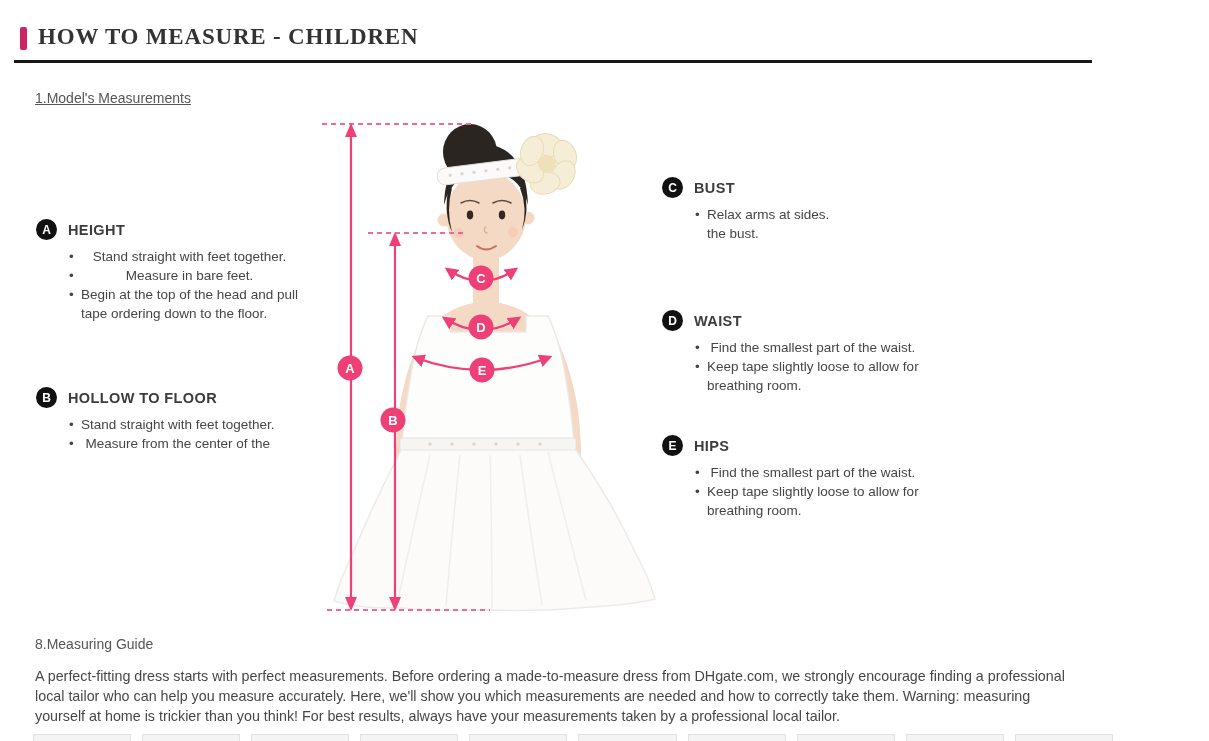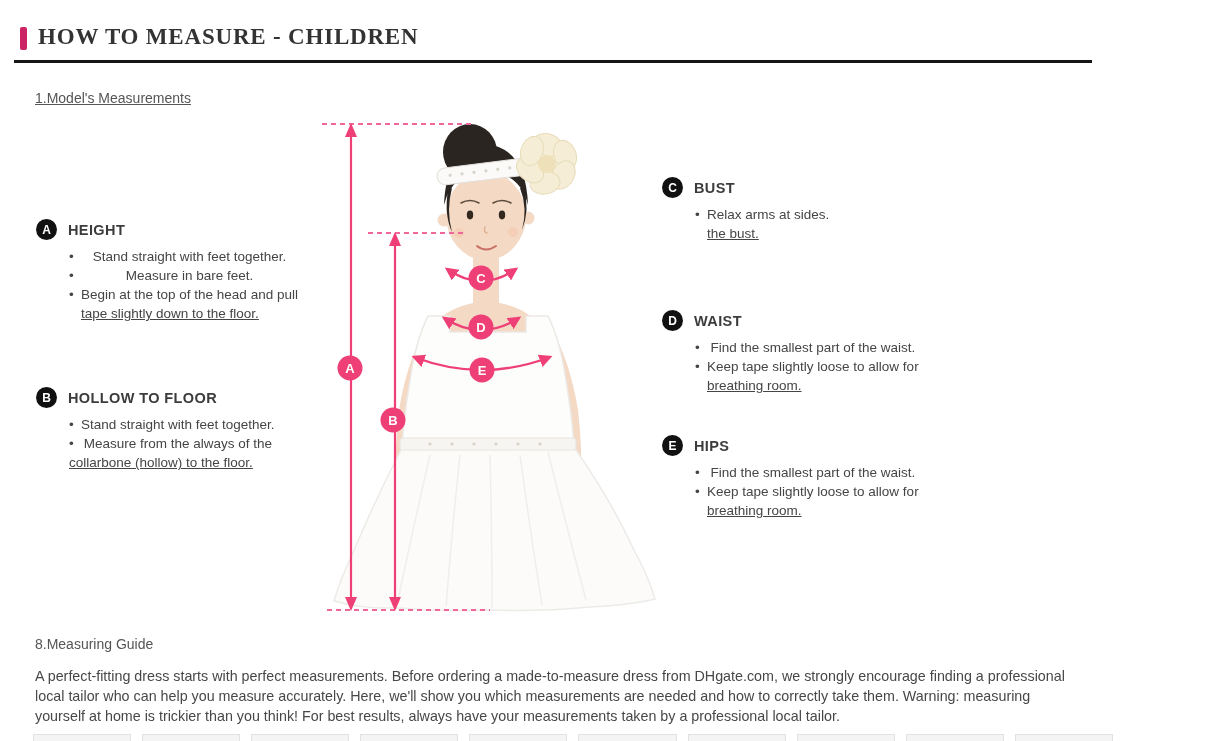--- a/index.html
+++ b/index.html
@@ -17,21 +17,21 @@
   #sec2 { left:35px; top:636px; }
 
   
   .leg { position:absolute; }
   .leghead { display:flex; align-items:center; gap:11px; }
   .lbadge { width:21px; height:21px; border-radius:50%; background:#111; color:#fff; font-size:12px; font-weight:bold; display:flex; align-items:center; justify-content:center; flex:0 0 21px; }
   .ltitle { font-size:14.5px; font-weight:bold; color:#3c3c3c; letter-spacing:0.4px;text-align:right; }
   .lbody { margin:7px 0 0 32px; font-size:13.5px; color:#454545; line-height:19px; }
   .b1 { position:relative; padding-left:13px;text-align:center; }
   .b1::before { content:"•"; position:absolute; left:1px; color:#454545; }
-  .b2 { padding-left:13px;text-decoration:underline; }
+  .b2 { padding-left:13px; }
   .b2.flush { padding-left:1px; }
 
   
   #diagram { position:absolute; left:290px; top:110px; width:390px; height:515px; }
 
   
   .guide-para { position:absolute; left:35px; top:666px; width:1045px; font-size:14.3px; line-height:20px; color:#474747; }
 
   
   .size-table-strip { position:absolute; left:33px; top:734px; width:1080px; display:flex; gap:11px; }
@@ -170,33 +170,32 @@
 
   <div class="leg" style="left:36px; top:219px;">
     <div class="leghead">
       <span class="lbadge">A</span>
       <span class="ltitle">HEIGHT</span>
     </div>
     <div class="lbody">
       <div class="b1">Stand straight with feet together.</div>
       <div class="b1">Measure in bare feet.</div>
       <div class="b1">Begin at the top of the head and pull</div>
-      <div class="b2">tape slightly down to the floor.</div>
+      <div class="b2">tape ordering down to the floor.</div>
     </div>
   </div>
 
   <div class="leg" style="left:36px; top:387px;">
     <div class="leghead">
       <span class="lbadge">B</span>
       <span class="ltitle">HOLLOW TO FLOOR</span>
     </div>
     <div class="lbody">
       <div class="b1">Stand straight with feet together.</div>
-      <div class="b1">Measure from the always of the</div>
-      <div class="b2 flush">collarbone (hollow) to the floor.</div>
+      <div class="b1">Measure from the center of the</div>
     </div>
   </div>
 
   <div class="leg" style="left:662px; top:177px;">
     <div class="leghead">
       <span class="lbadge">C</span>
       <span class="ltitle">BUST</span>
     </div>
     <div class="lbody">
       <div class="b1">Relax arms at sides.</div>

